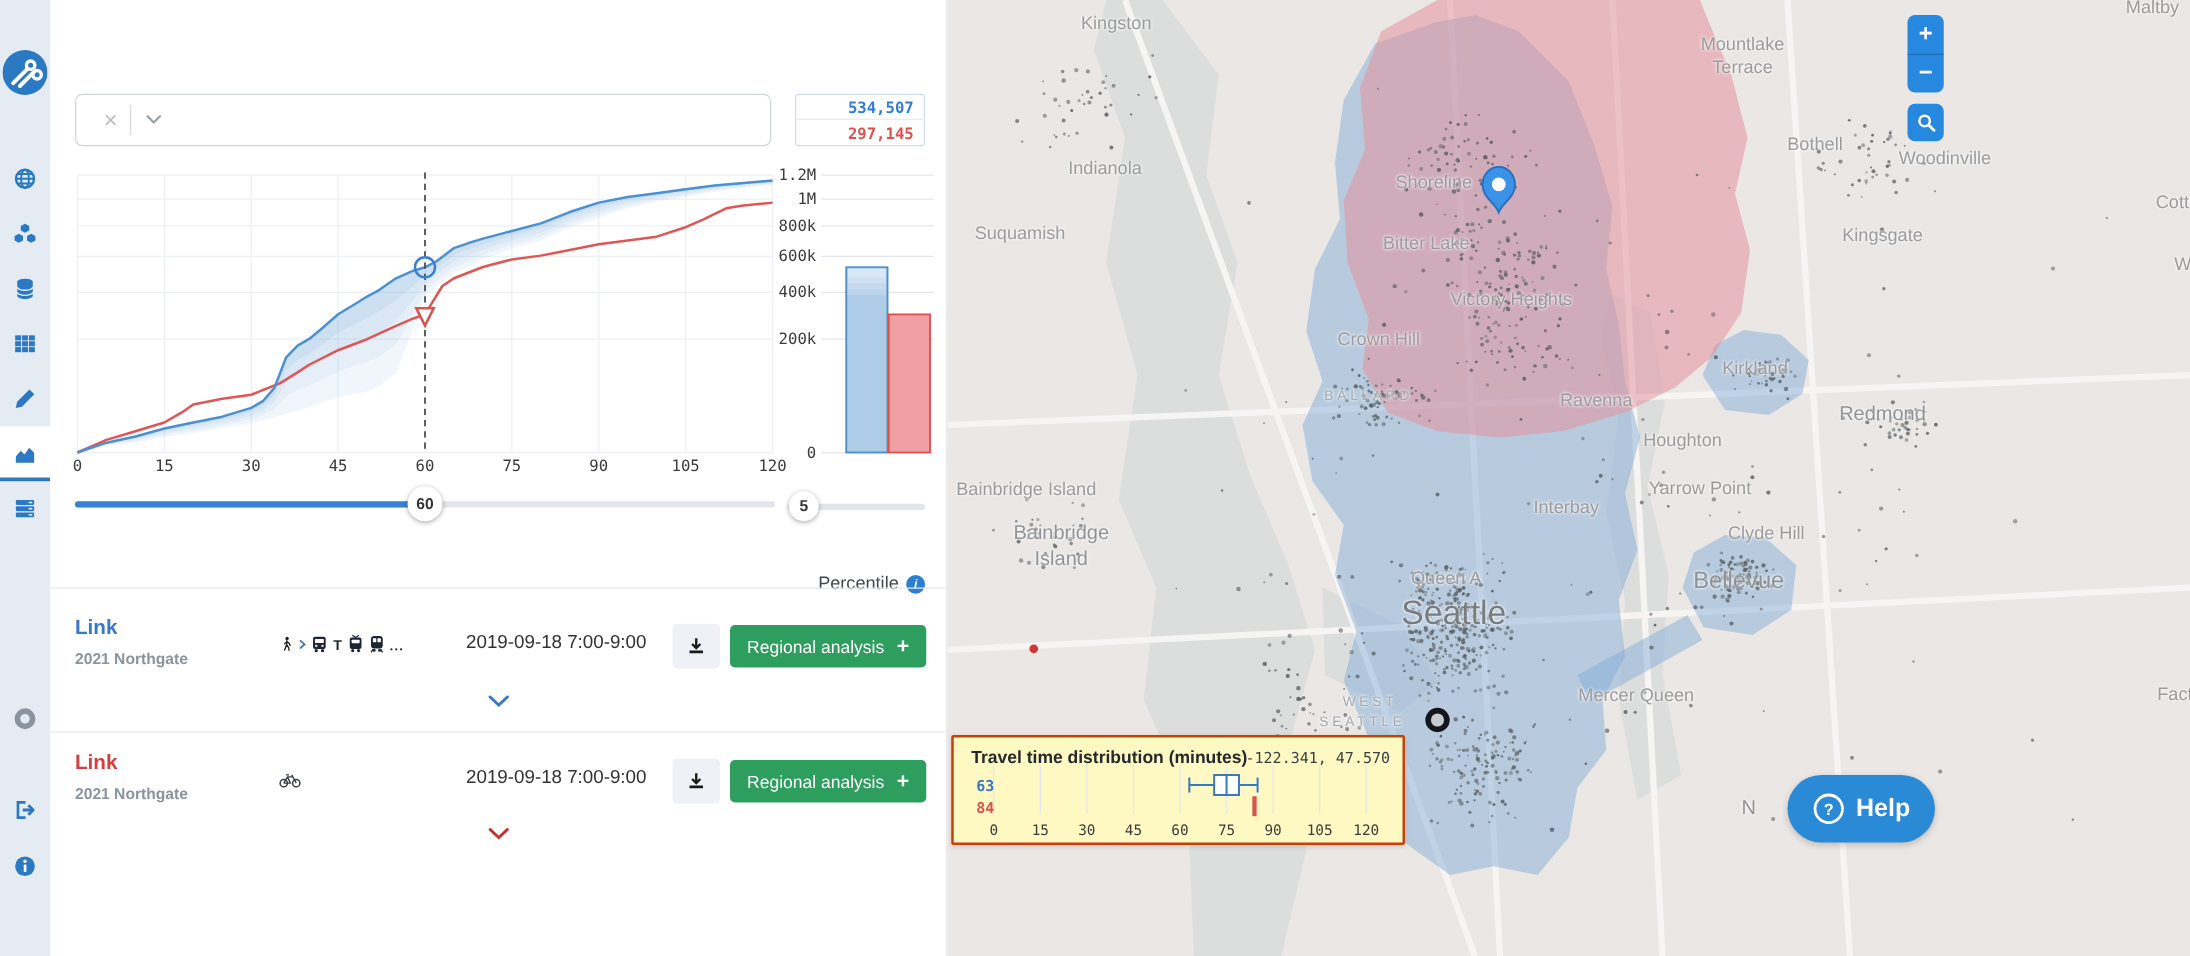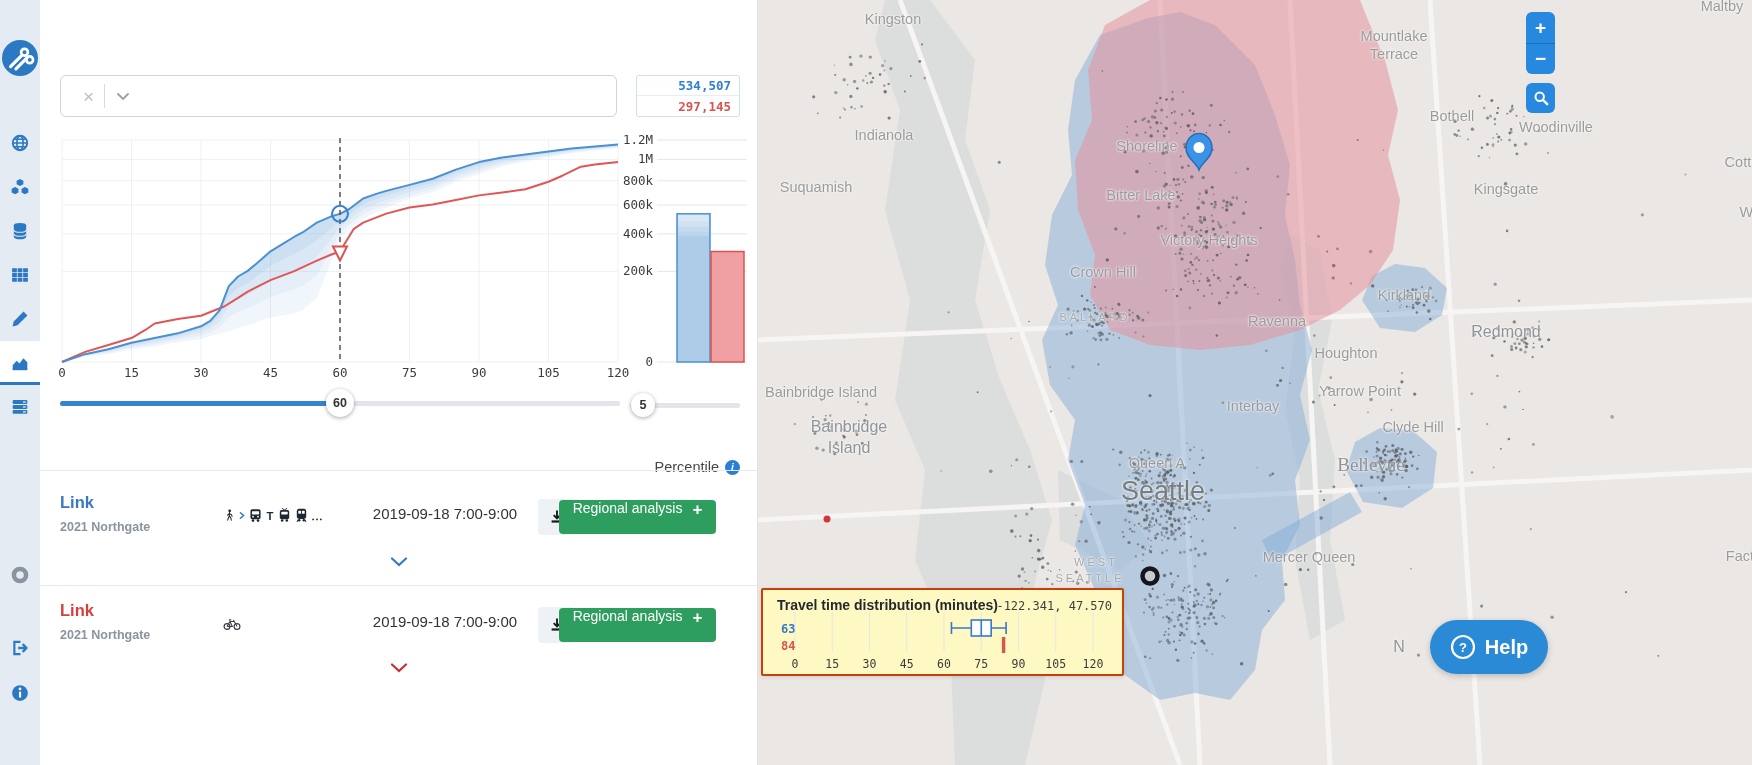--- a/index.html
+++ b/index.html
@@ -49,21 +49,21 @@
 
   
   .scenario-row { position:absolute; left:0; width:100%; height:56px; }
   .sc-link { position:absolute; left:20px; top:0; font-size:16.5px; font-weight:bold; cursor:pointer; }
   .sc-project { position:absolute; left:20px; top:27px; font-size:12.5px; font-weight:bold; color:#8a93a0; }
   .sc-modes { position:absolute; left:183px; top:12px; width:128px; height:20px; display:flex; align-items:center; gap:2px; }
   .sc-modes svg { height:17px; }
   .sc-date { position:absolute; left:315px; top:12px; width:180px; text-align:center; font-size:15px; color:#333; }
   .sc-download { position:absolute; left:498px; top:6px; width:38px; height:36px; background:#eef1f5; border:none; border-radius:4px; display:flex; align-items:center; justify-content:center; cursor:pointer; }
   .sc-download svg { width:16px; height:16px; }
-  .sc-regional { position:absolute; left:519px; top:7px; width:157px; height:34px; background:#2e9e5e; color:#fff; border:none; border-radius:4px; font-size:14px; font-family:inherit; display:flex; align-items:flex-start; justify-content:center; gap:10px; cursor:pointer; }
+  .sc-regional { position:absolute; left:544px; top:7px; width:157px; height:34px; background:#2e9e5e; color:#fff; border:none; border-radius:4px; font-size:14px; font-family:inherit; display:flex; align-items:center; justify-content:center; gap:10px; cursor:pointer; }
   .sc-regional .plus { font-size:17px; font-weight:bold; }
   .sc-chevron { position:absolute; left:350px; width:20px; height:12px; cursor:pointer; }
 
   
   #map { position:absolute; left:758px; top:0; width:994px; height:765px; background:#eae7e4; overflow:hidden; }
   #map-svg { position:absolute; left:0; top:0; width:994px; height:765px; }
   .map-label { position:absolute; transform:translate(-50%,-50%); white-space:nowrap; text-shadow:0 0 3px rgba(255,255,255,.85), 0 0 2px rgba(255,255,255,.85); pointer-events:none; }
   .ml-town { font-size:14.5px; color:#9b9b9b; }
   .ml-city2 { font-size:16px; color:#909498; }
   .ml-city { font-size:19px; color:#8d9296; }
@@ -1653,21 +1653,21 @@
       <span class="map-label ml-town" style="left: 519px; top: 321px;">Ravenna</span>
       <span class="map-label ml-city2" style="left: 748px; top: 332px;">Redmond</span>
       <span class="map-label ml-town" style="left: 588px; top: 353px;">Houghton</span>
       <span class="map-label ml-town" style="left: 602px; top: 391px;">Yarrow Point</span>
       <span class="map-label ml-town" style="left: 63px; top: 392px;">Bainbridge Island</span>
       <span class="map-label ml-town" style="left: 495px; top: 406px;">Interbay</span>
       <span class="map-label ml-town" style="left: 655px; top: 427px;">Clyde Hill</span>
       <span class="map-label ml-city2" style="left: 91px; top: 427px;">Bainbridge</span>
       <span class="map-label ml-city2" style="left: 91px; top: 448px;">Island</span>
       <span class="map-label ml-town" style="left: 375px; top: 463px; margin-left: 24px;">Queen A</span>
-      <span class="map-label ml-city" style="left: 613px; top: 465px; font-family: Liberation Serif, serif;">Bellevue</span>
+      <span class="map-label ml-city" style="left: 633px; top: 465px;">Bellevue</span>
       <span class="map-label ml-big" style="left: 405px; top: 491px;">Seattle</span>
       <span class="map-label ml-town" style="left: 551px; top: 557px;">Mercer Queen</span>
       <span class="map-label ml-town" style="left: 994px; top: 556px;">Factoria</span>
       <span class="map-label ml-hood" style="left: 338px; top: 562px;">WEST</span>
       <span class="map-label ml-hood" style="left: 332px; top: 578px;">SEATTLE</span>
       <span class="map-label ml-city2" style="left: 641px; top: 647px;">N</span>
     </div>
 
   <div id="zoom-ctl" style="left:768px; top:12px;">
     <div class="zoom-btn" id="zoom-in-btn">+</div>

